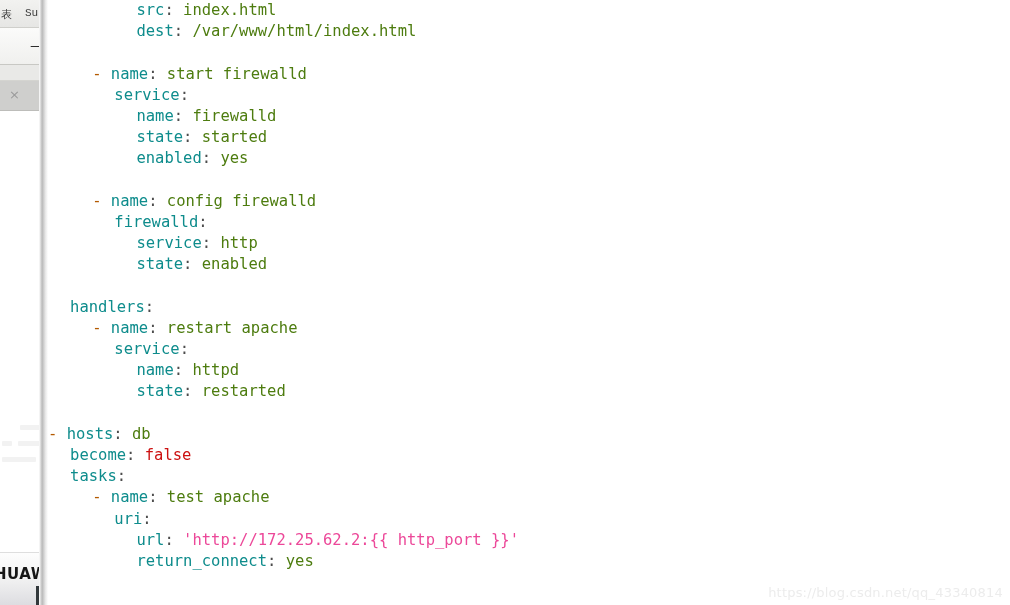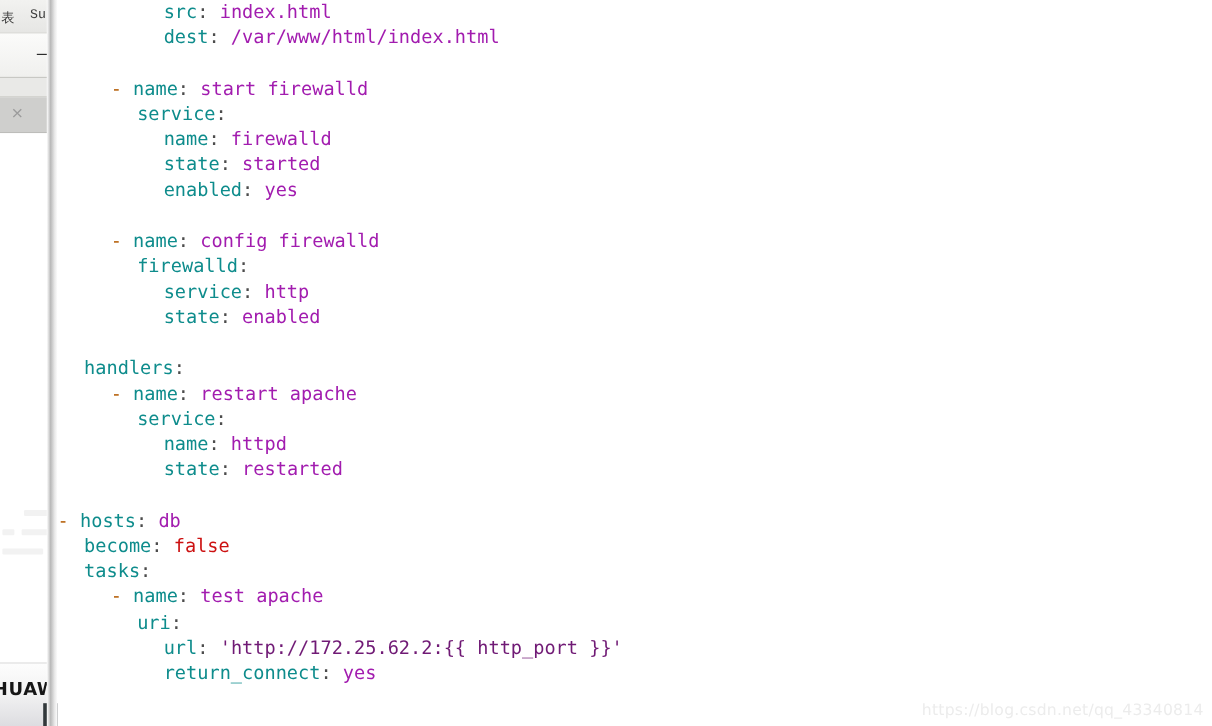--- a/index.html
+++ b/index.html
@@ -156,22 +156,22 @@
     font-size: 15.5px;
     line-height: 21.2px;
     white-space: pre;
   }
   .code-line {
     height: 21.2px;
     white-space: pre;
   }
   .tok-key    { color: #0e8c8c; }
   .tok-punct  { color: #4c4c4c; }
-  .tok-val    { color: #a21caf; }
-  .tok-str    { color: #701a75; }
+  .tok-val    { color: #4d7c0f; }
+  .tok-str    { color: #ec4899; }
   .tok-bool   { color: #cc1111; }
   .tok-dash   { color: #b35a00; }
 
   
   #watermark {
     position: absolute;
     right: 7px;
     bottom: 5px;
     font-family: "DejaVu Sans", "Liberation Sans", sans-serif;
     font-size: 13px;

